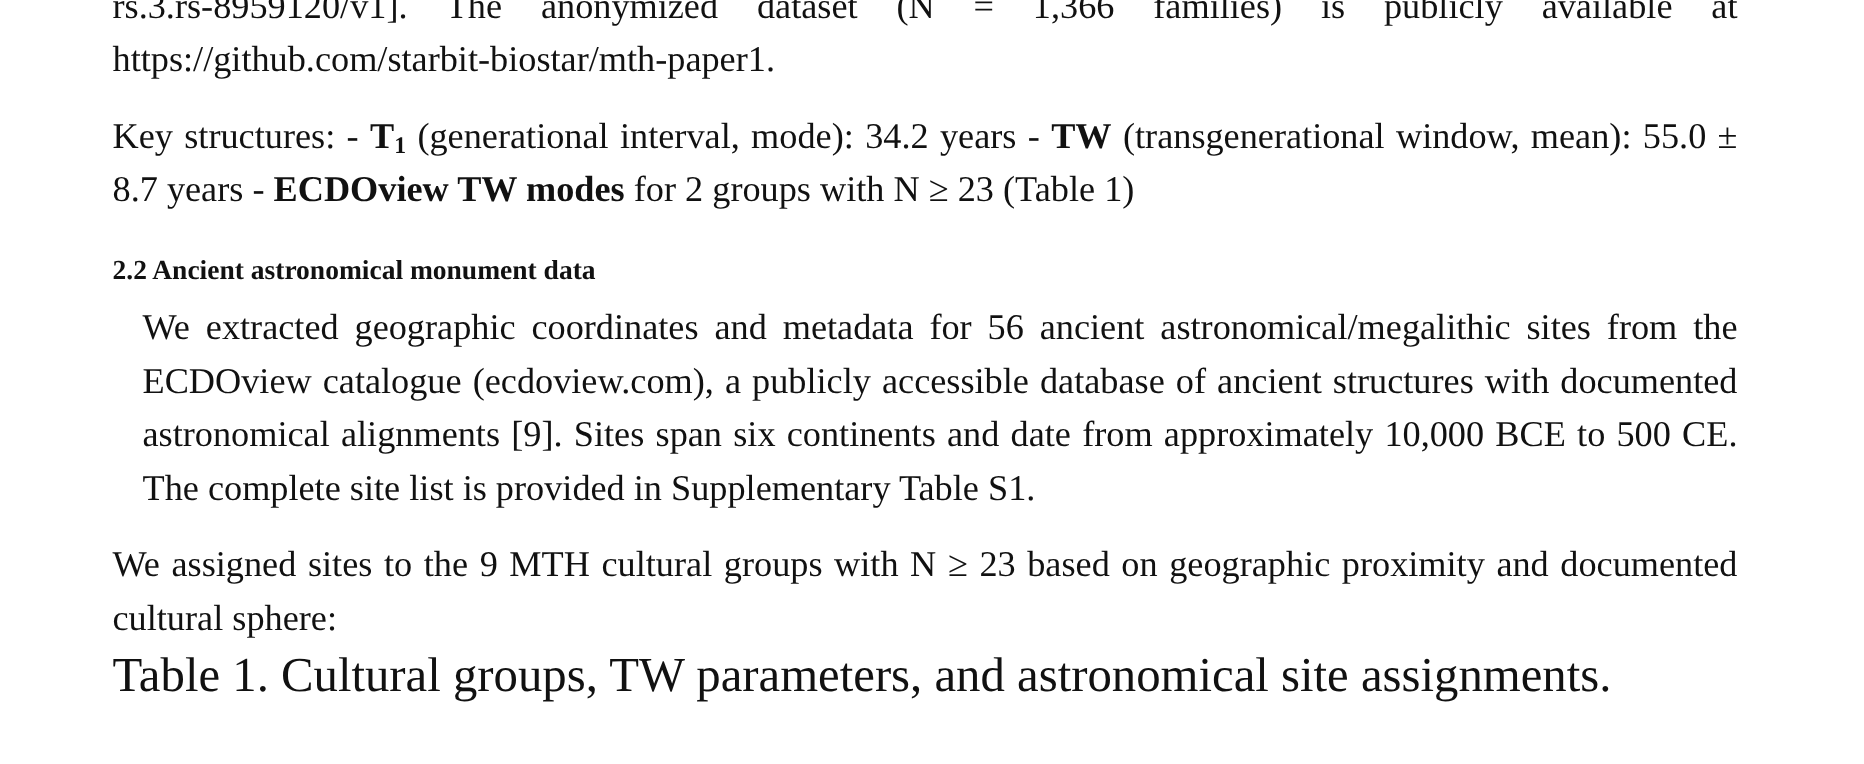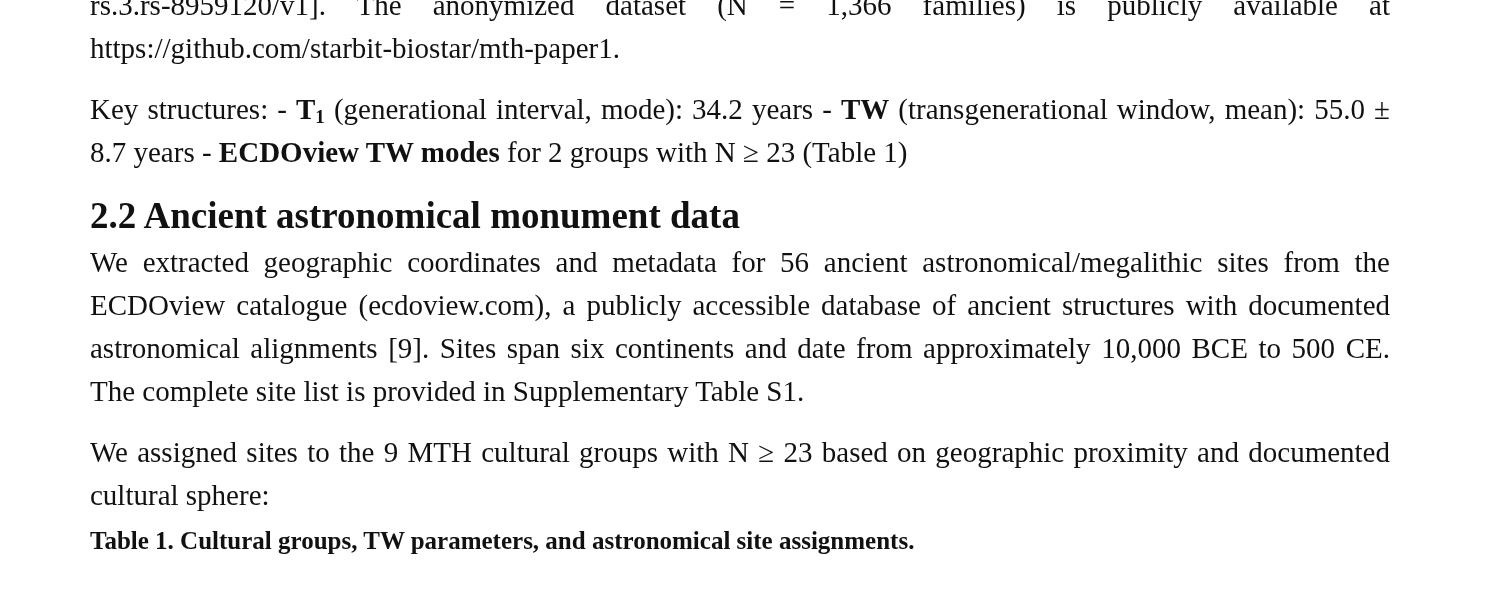--- a/index.html
+++ b/index.html
@@ -25,29 +25,29 @@
       margin: 0;
       font-size: 29px;
       line-height: 43px;
       text-align: justify;
       text-align-last: left;
     }
     .para-intro-tail { margin-bottom: 18px; }
     .para-key { margin-bottom: 20px; }
     h3 {
       margin: 0 0 4px 0;
-      font-size: 37px;
+      font-size: 22px;
       line-height: 43px;
       font-weight: bold;
     }
-    .para-extract { margin-bottom: 18px; }
+    .para-extract { margin-bottom: 18px; margin-left: 24px; }
     .para-assign { margin-bottom: 2px; }
     .table-caption {
-      font-weight: bold;
-      font-size: 25px;
+      font-weight: normal;
+      font-size: 39px;
       line-height: 43px;
       margin: 0;
     }
     b { font-weight: bold; }
     sub {
       font-size: 19px;
       vertical-align: -4px;
       line-height: 0;
       font-weight: bold;
     }

